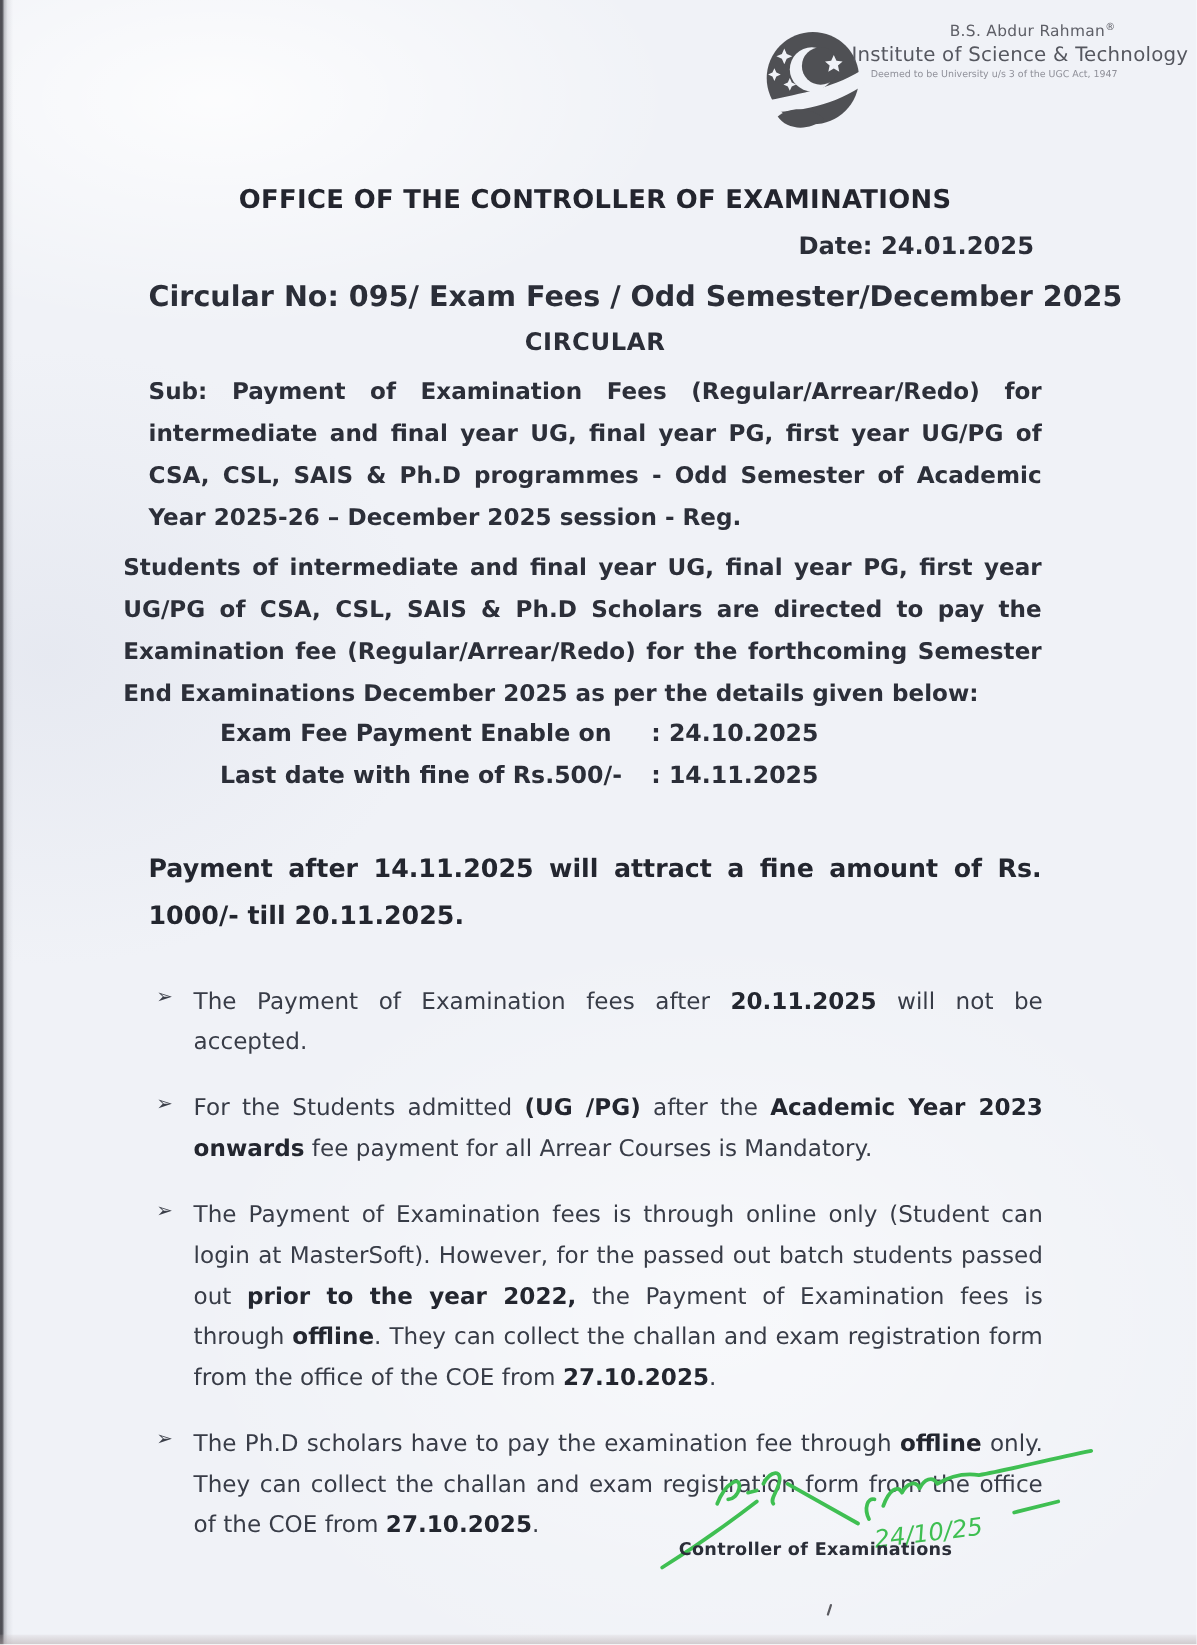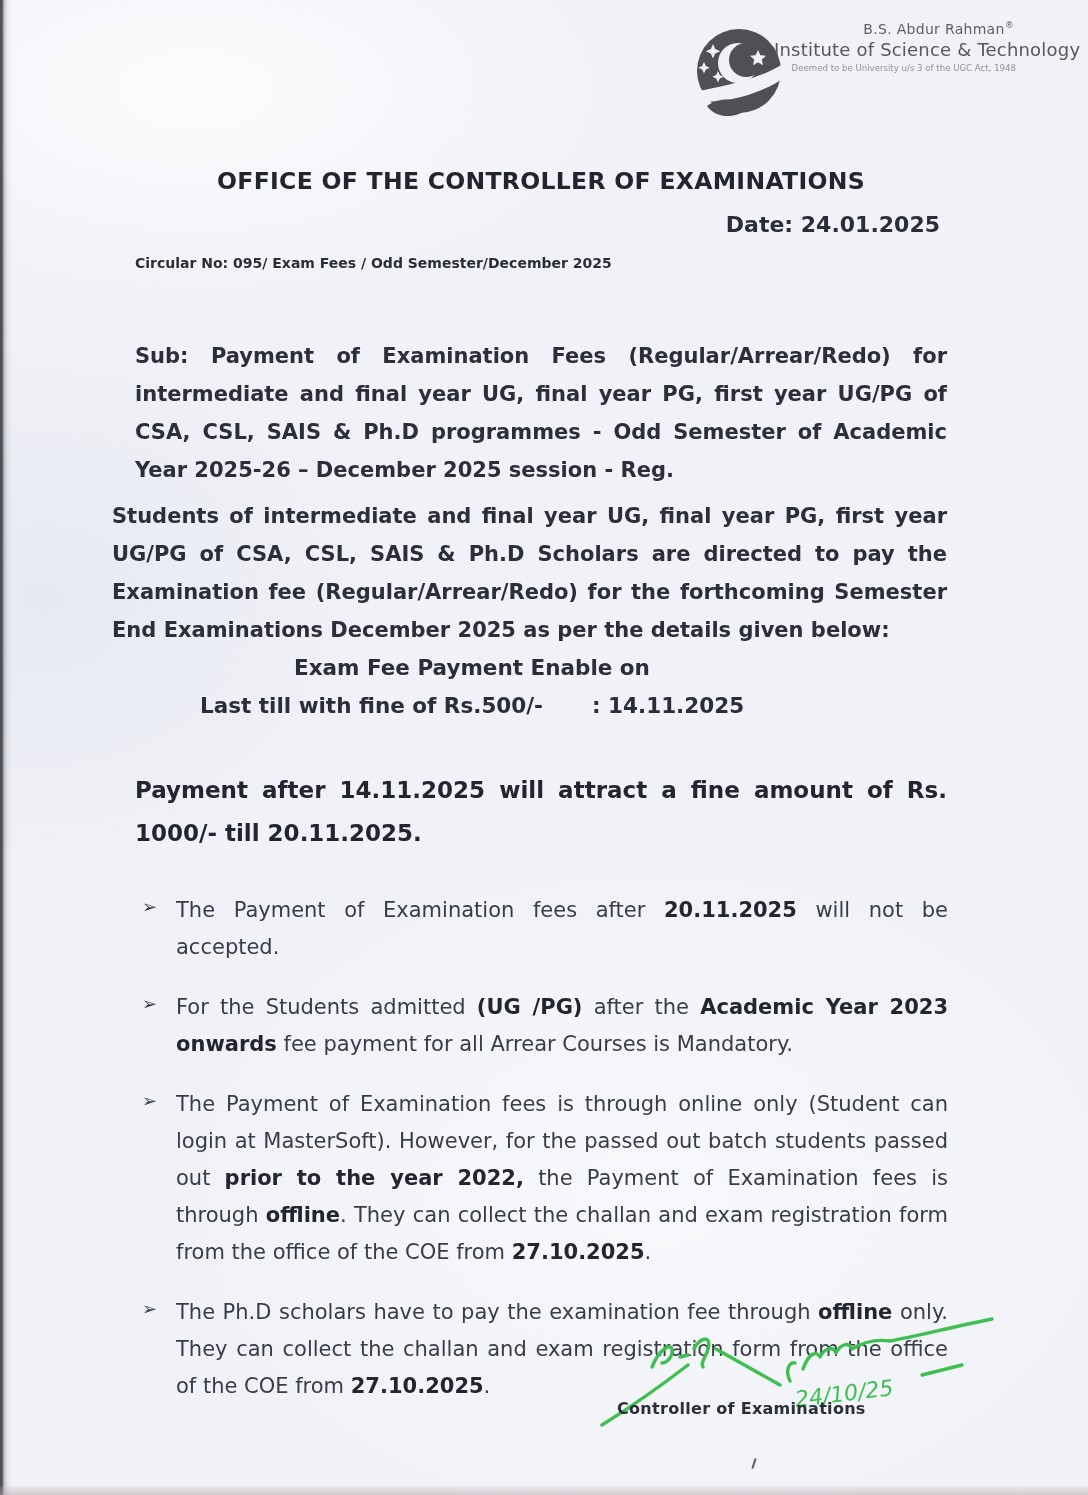--- a/index.html
+++ b/index.html
@@ -23,21 +23,21 @@
   .logo-text{position:absolute;left:84px;top:0;width:246px;}
   .brand-small{text-align:right;font-size:14px;color:#5d5e66;letter-spacing:.3px;white-space:nowrap;padding-right:6px;}
   .brand-small sup{font-size:9px;}
   .brand-large{font-size:49px;font-weight:bold;color:#3f3f45;line-height:48px;letter-spacing:.5px;margin-top:0px;white-space:nowrap;}
   .brand-sub{font-size:18px;color:#55575f;margin-top:2px;white-space:nowrap;letter-spacing:.2px;}
   .brand-tag{font-size:8.6px;color:#8f9099;margin-top:3px;text-align:right;white-space:nowrap;padding-right:4px;}
   
   .office-title{position:absolute;left:135px;top:167px;width:812px;text-align:center;
     font-size:23.5px;font-weight:bold;color:#23252e;letter-spacing:.3px;}
   .date-line{position:absolute;right:148px;top:212px;font-size:22px;font-weight:bold;color:#2b2e38;}
-  .circular-no{position:absolute;left:135px;top:255px;font-size:14px;font-weight:bold;color:#2b2e38;}
+  .circular-no{position:absolute;left:135px;top:255px;font-size:26px;font-weight:bold;color:#2b2e38;}
   .circular-heading{position:absolute;left:135px;top:299px;width:812px;text-align:center;
     font-size:22px;font-weight:bold;color:#2b2e38;letter-spacing:.6px;}
   
   .para{font-size:21px;line-height:38px;text-align:justify;font-weight:bold;color:#2c2f39;}
   .subject{position:absolute;left:135px;top:337px;width:812px;}
   .intro{position:absolute;left:112px;top:497px;width:835px;}
   
   .fee-table{position:absolute;left:200px;top:649px;width:580px;}
   .fee-row{display:flex;line-height:37.5px;font-size:21.5px;font-weight:bold;color:#2b2e38;justify-content:center;}
   .fee-label{width:392px;}
@@ -75,37 +75,39 @@
       <path d="M27 45 l1.8 4 4 1.8 -4 1.8 -1.8 4 -1.8 -4 -4 -1.8 4 -1.8 Z" fill="#f0f2f7"></path>
       <path d="M67 24 l2.4 5.2 5.6 0.6 -4.2 3.8 1.2 5.6 -5 -2.9 -5 2.9 1.2 -5.6 -4.2 -3.8 5.6 -0.6 Z" fill="#f0f2f7"></path>
 
       <path d="M4 66 C 30 60, 62 56, 92 38 L 96 50 C 68 70, 34 76, 10 76 Z" fill="#f0f2f7"></path>
 
       <path d="M16 80 C 28 70, 48 72, 58 82 C 44 94, 24 92, 16 80 Z" fill="#4f5054"></path>
     </svg>
     <div class="logo-text">
       <div class="brand-small"><span>B.S. Abdur Rahman</span><sup>®</sup></div>
       <div class="brand-sub">Institute of Science &amp; Technology</div>
-      <div class="brand-tag">Deemed to be University u/s 3 of the UGC Act, 1948</div>
+      <div class="brand-tag">Deemed to be University u/s 3 of the UGC Act, 1947</div>
     </div>
   </div>
 
   <div class="office-title">OFFICE OF THE CONTROLLER OF EXAMINATIONS</div>
   <div class="date-line">Date: 24.01.2025</div>
   <div class="circular-no">Circular No: 095/ Exam Fees / Odd Semester/December 2025</div>
+  <div class="circular-heading">CIRCULAR</div>
 
   <div class="para subject">Sub: Payment of Examination Fees (Regular/Arrear/Redo) for intermediate and final year UG, final year PG, first year UG/PG of CSA, CSL, SAIS &amp; Ph.D programmes - Odd Semester of Academic Year 2025-26 – December 2025 session - Reg.</div>
   <div class="para intro">Students of intermediate and final year UG, final year PG, first year UG/PG of CSA, CSL, SAIS &amp; Ph.D Scholars are directed to pay the Examination fee (Regular/Arrear/Redo) for the forthcoming Semester End Examinations December 2025 as per the details given below:</div>
 
   <div class="fee-table">
       <div class="fee-row">
         <div class="fee-label">Exam Fee Payment Enable on</div>
+        <div class="fee-value">: 24.10.2025</div>
       </div>
       <div class="fee-row">
-        <div class="fee-label">Last till with fine of Rs.500/-</div>
+        <div class="fee-label">Last date with fine of Rs.500/-</div>
         <div class="fee-value">: 14.11.2025</div>
       </div>
     </div>
 
   <div class="fine-note">Payment after 14.11.2025 will attract a fine amount of Rs. 1000/- till 20.11.2025.</div>
 
   <div class="bullets">
       <div class="bullet-item">
         <span class="bullet-marker">➢</span>
         <div class="bullet-text"><span>The Payment of Examination fees after </span><b>20.11.2025</b><span> will not be accepted.</span></div>

